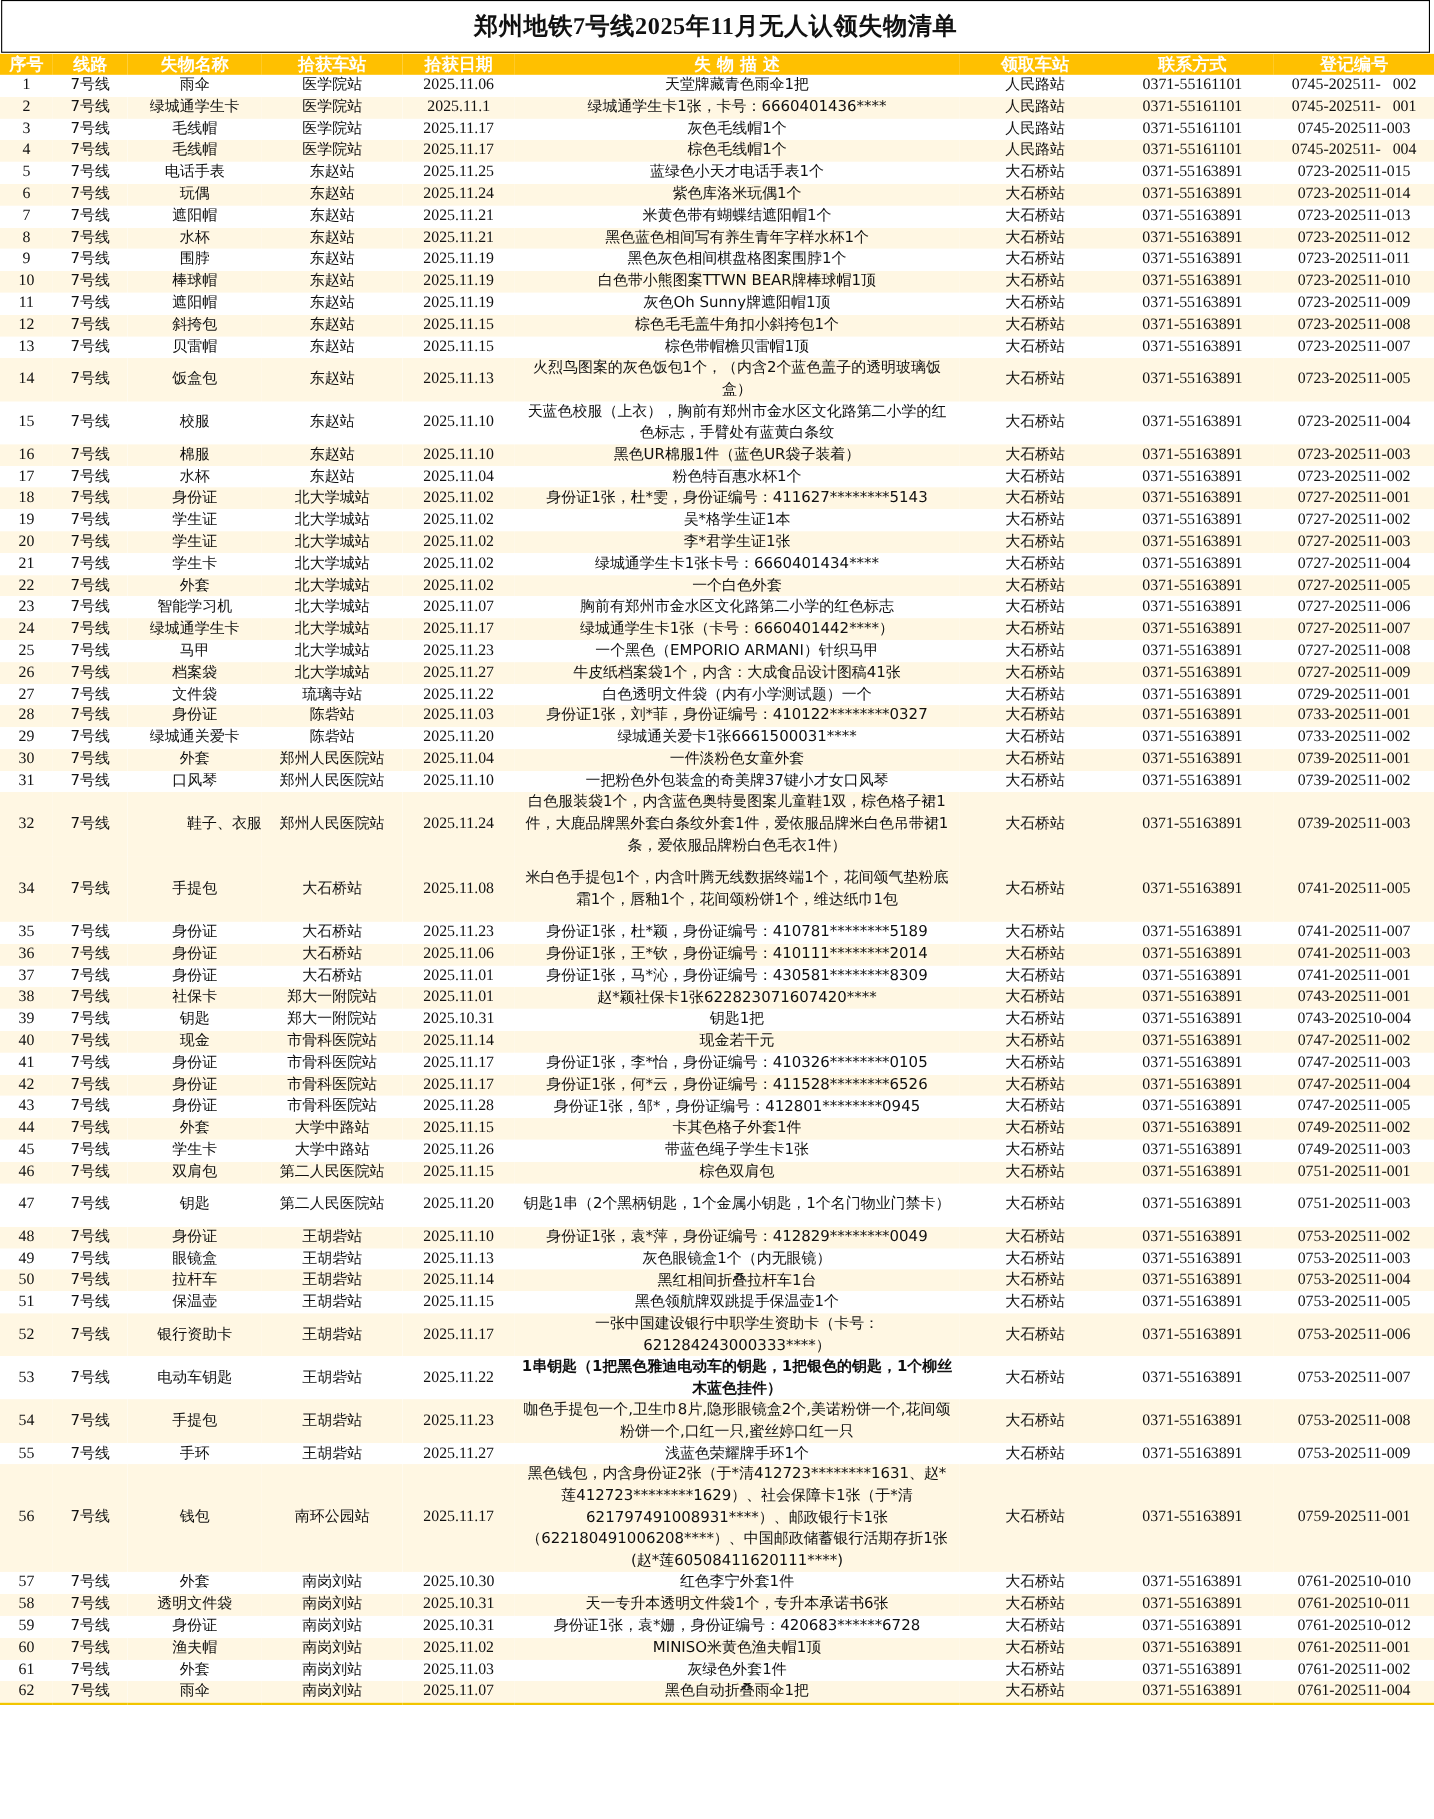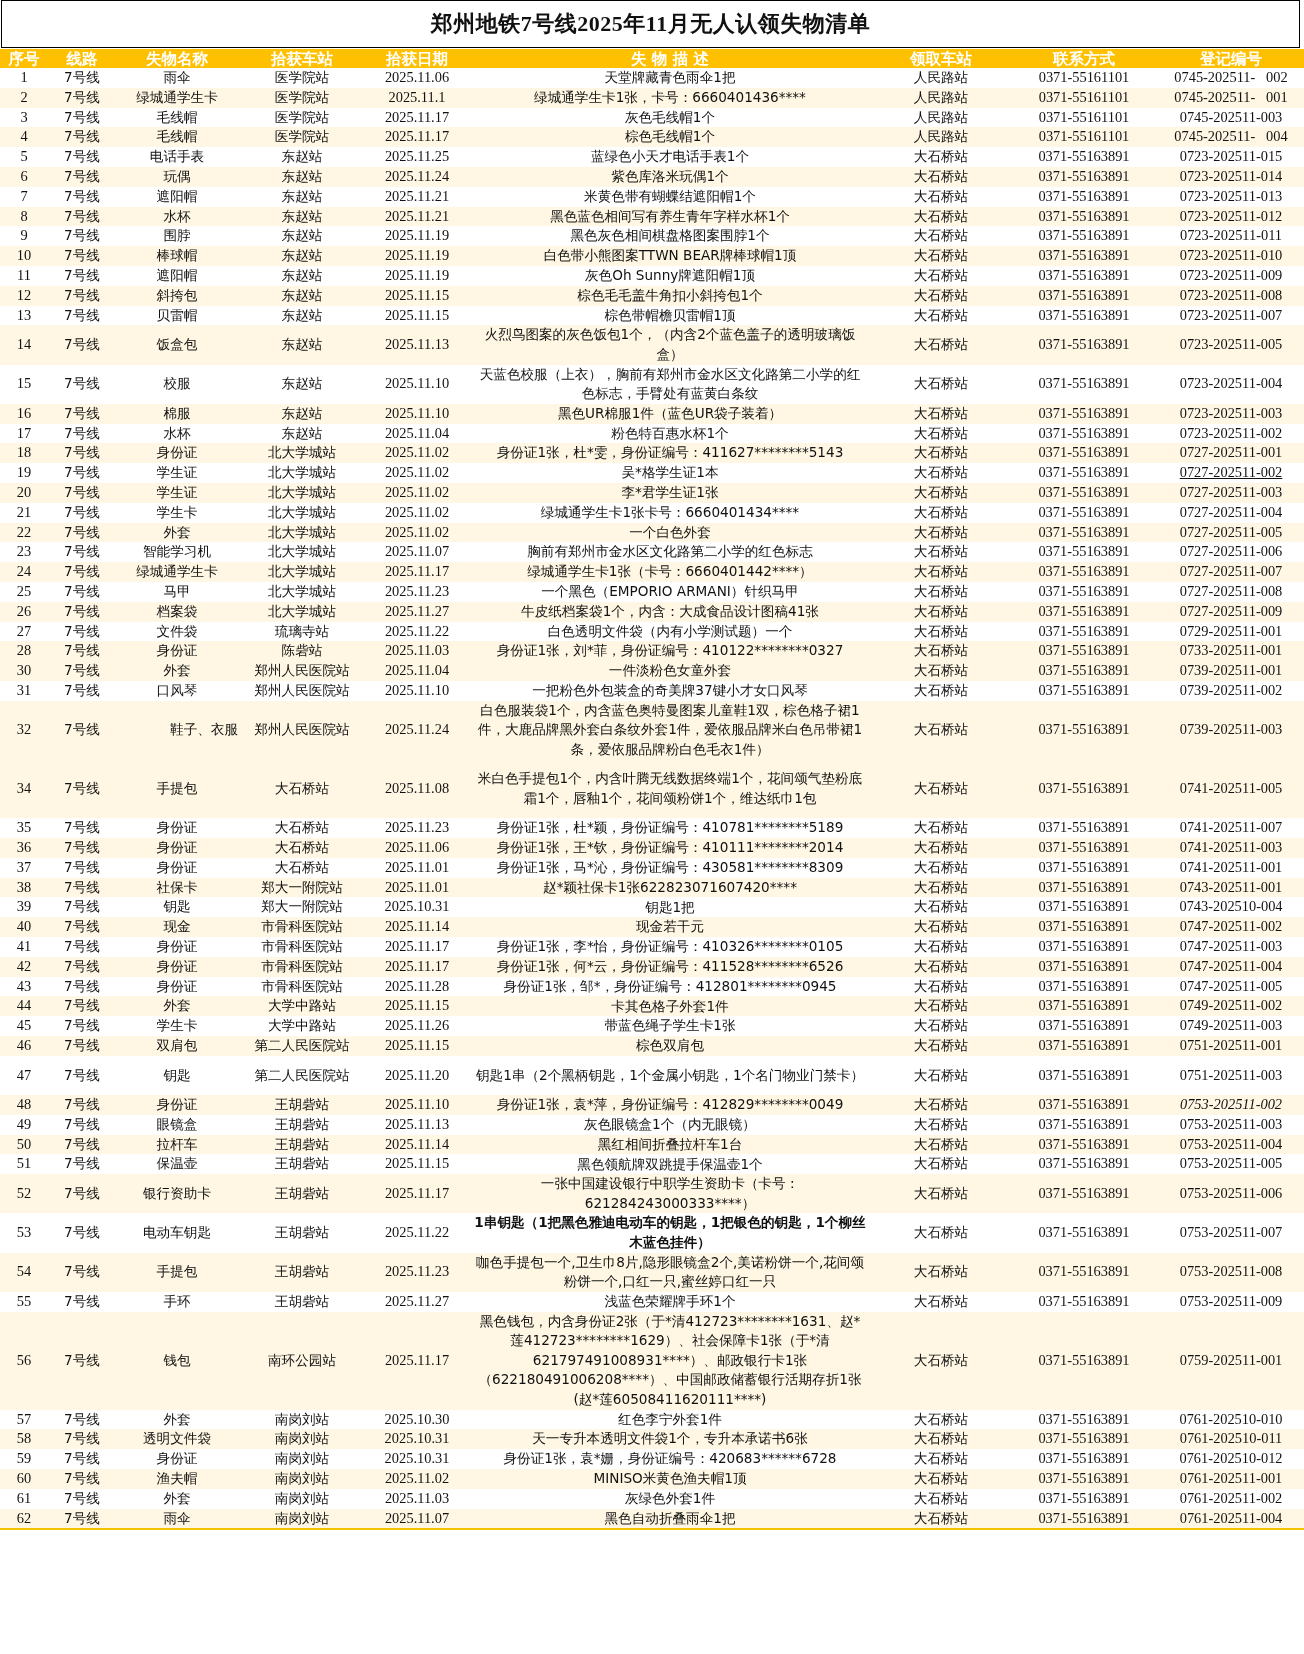--- a/index.html
+++ b/index.html
@@ -255,21 +255,21 @@
       </tr>
       <tr class="even">
         <td>19</td>
         <td class="cjk">7号线</td>
         <td class="cjk">学生证</td>
         <td class="cjk">北大学城站</td>
         <td>2025.11.02</td>
         <td class="desc cjk">吴*格学生证1本</td>
         <td class="cjk">大石桥站</td>
         <td>0371-55163891</td>
-        <td style="white-space: pre; text-decoration: underline;">0727-202511-002</td>
+        <td style="white-space: pre;">0727-202511-002</td>
       </tr>
       <tr class="odd">
         <td>20</td>
         <td class="cjk">7号线</td>
         <td class="cjk">学生证</td>
         <td class="cjk">北大学城站</td>
         <td>2025.11.02</td>
         <td class="desc cjk">李*君学生证1张</td>
         <td class="cjk">大石桥站</td>
         <td>0371-55163891</td>
@@ -355,20 +355,31 @@
       <tr class="odd">
         <td>28</td>
         <td class="cjk">7号线</td>
         <td class="cjk">身份证</td>
         <td class="cjk">陈砦站</td>
         <td>2025.11.03</td>
         <td class="desc cjk">身份证1张，刘*菲，身份证编号：410122********0327</td>
         <td class="cjk">大石桥站</td>
         <td>0371-55163891</td>
         <td style="white-space: pre;">0733-202511-001</td>
+      </tr>
+      <tr class="even">
+        <td>29</td>
+        <td class="cjk">7号线</td>
+        <td class="cjk">绿城通关爱卡</td>
+        <td class="cjk">陈砦站</td>
+        <td>2025.11.20</td>
+        <td class="desc cjk">绿城通关爱卡1张6661500031****</td>
+        <td class="cjk">大石桥站</td>
+        <td>0371-55163891</td>
+        <td style="white-space: pre;">0733-202511-002</td>
       </tr>
       <tr class="odd">
         <td>30</td>
         <td class="cjk">7号线</td>
         <td class="cjk">外套</td>
         <td class="cjk">郑州人民医院站</td>
         <td>2025.11.04</td>
         <td class="desc cjk">一件淡粉色女童外套</td>
         <td class="cjk">大石桥站</td>
         <td>0371-55163891</td>
@@ -552,21 +563,21 @@
       </tr>
       <tr class="odd">
         <td>48</td>
         <td class="cjk">7号线</td>
         <td class="cjk">身份证</td>
         <td class="cjk">王胡砦站</td>
         <td>2025.11.10</td>
         <td class="desc cjk">身份证1张，袁*萍，身份证编号：412829********0049</td>
         <td class="cjk">大石桥站</td>
         <td>0371-55163891</td>
-        <td style="white-space: pre; font-style: italic;">0753-202511-002</td>
+        <td style="white-space: pre;">0753-202511-002</td>
       </tr>
       <tr class="even">
         <td>49</td>
         <td class="cjk">7号线</td>
         <td class="cjk">眼镜盒</td>
         <td class="cjk">王胡砦站</td>
         <td>2025.11.13</td>
         <td class="desc cjk">灰色眼镜盒1个（内无眼镜）</td>
         <td class="cjk">大石桥站</td>
         <td>0371-55163891</td>

